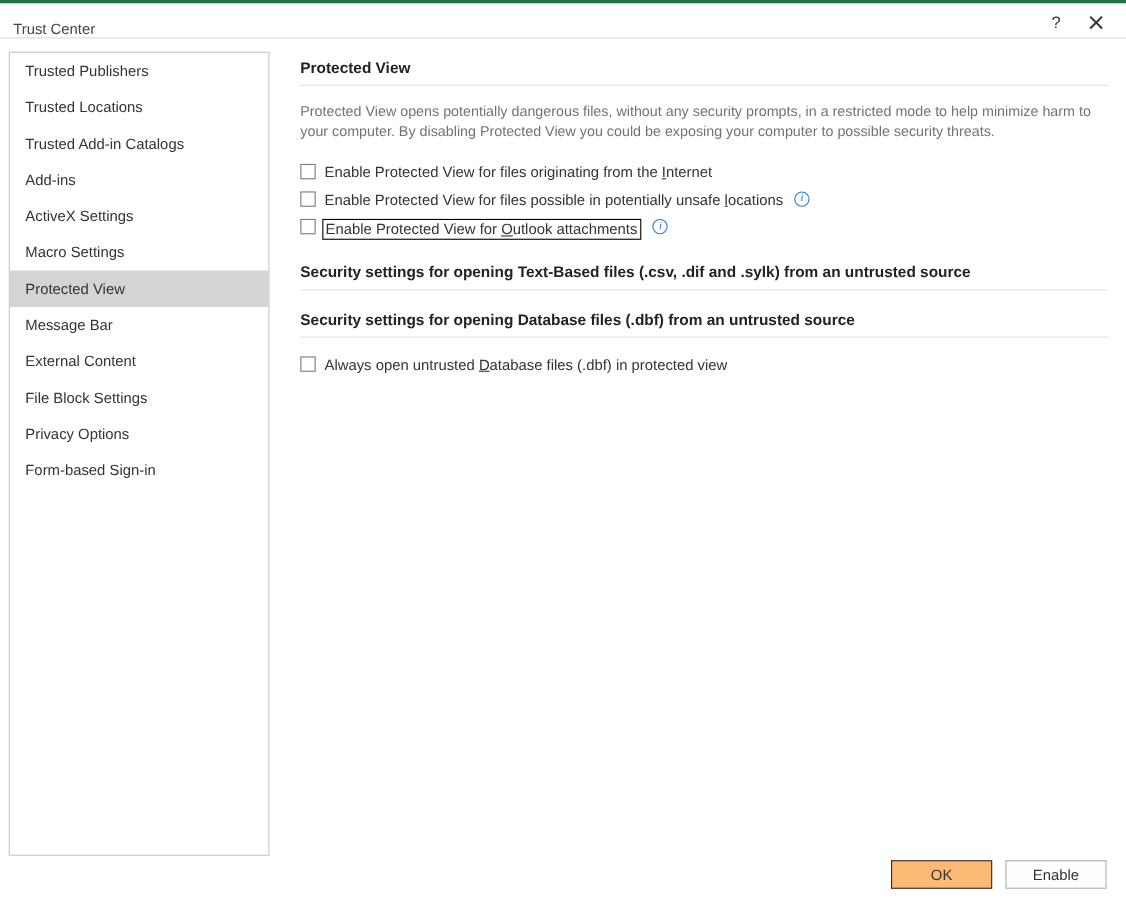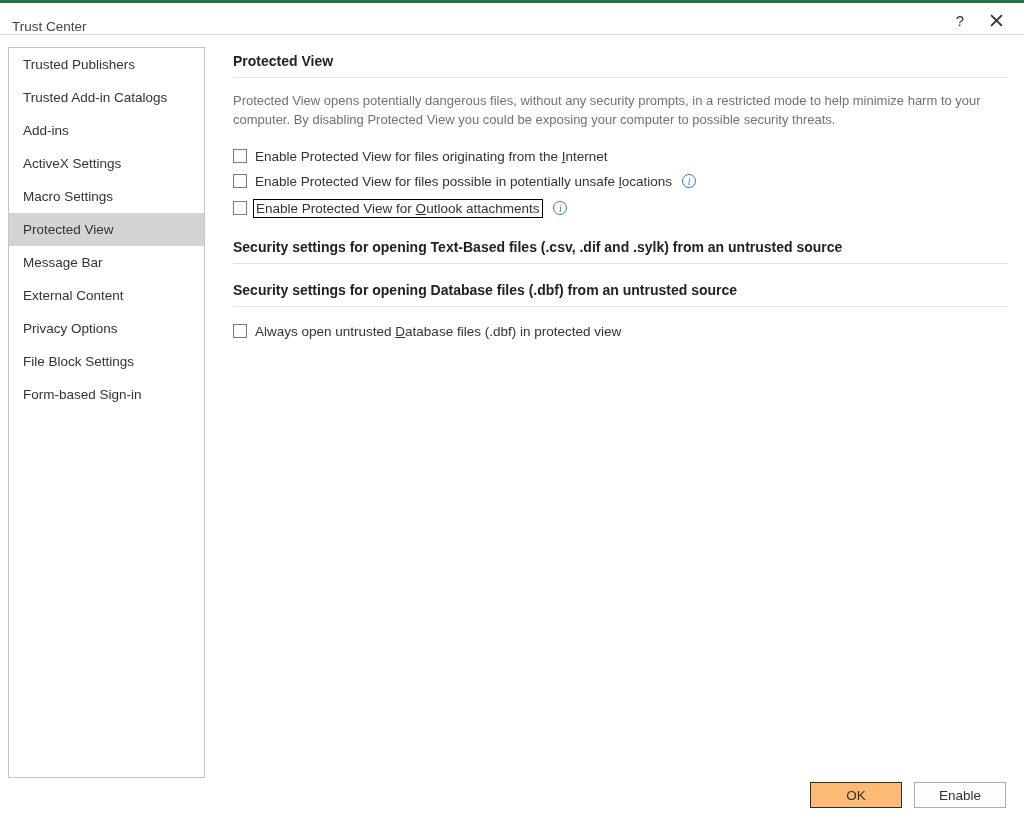--- a/index.html
+++ b/index.html
@@ -38,21 +38,21 @@
     .titlebar .title-btn.help { font-size: 15px; }
     .titlebar .title-btn.close svg { width: 13px; height: 13px; stroke: #333; stroke-width: 1.7; }
 
     .body-wrap {
       display: flex;
       padding: 12px 8px 0 8px;
       height: calc(100% - 32px - 42px);
     }
 
     .sidebar {
-      width: 197px;
+      width: 237px;
       border: 1px solid #c5c5c5;
       background: #fff;
       flex-shrink: 0;
     }
     .sidebar .item {
       padding: 9px 14px 9px 14px;
       font-size: 13.5px;
       color: #333;
       cursor: pointer;
     }
@@ -76,21 +76,21 @@
     }
     .sect-head.mt { margin-top: 18px; }
     .desc {
       font-size: 13px;
       color: #737373;
       line-height: 1.45;
       margin-bottom: 16px;
     }
     .checkbox-row {
       display: flex;
-      align-items: center;
+      align-items: flex-start;
       gap: 8px;
       margin: 4px 0 4px 0;
       padding: 3px 0;
     }
     .checkbox-box {
       width: 14px;
       height: 14px;
       border: 1px solid #7a7a7a;
       background: #fff;
       flex-shrink: 0;
@@ -163,29 +163,30 @@
         <line x1="1" y1="1" x2="11" y2="11"></line>
         <line x1="11" y1="1" x2="1" y2="11"></line>
       </svg>
   </div>
 </div>
 
 <div class="body-wrap">
 
   <div class="sidebar">
     <div class="item">Trusted Publishers</div>
+    <div class="item">Trusted Locations</div>
     <div class="item">Trusted Add-in Catalogs</div>
     <div class="item">Add-ins</div>
     <div class="item">ActiveX Settings</div>
     <div class="item">Macro Settings</div>
     <div class="item selected">Protected View</div>
     <div class="item">Message Bar</div>
     <div class="item">External Content</div>
+    <div class="item">File Block Settings</div>
     <div class="item">Privacy Options</div>
-    <div class="item">File Block Settings</div>
     <div class="item">Form-based Sign-in</div>
   </div>
 
   <div class="main">
 
     <div class="sect-head">Protected View</div>
     <div class="desc">Protected View opens potentially dangerous files, without any security prompts, in a restricted mode to help minimize harm to your computer. By disabling Protected View you could be exposing your computer to possible security threats.</div>
 
     <div class="checkbox-row">
       <div class="checkbox-box"></div>

